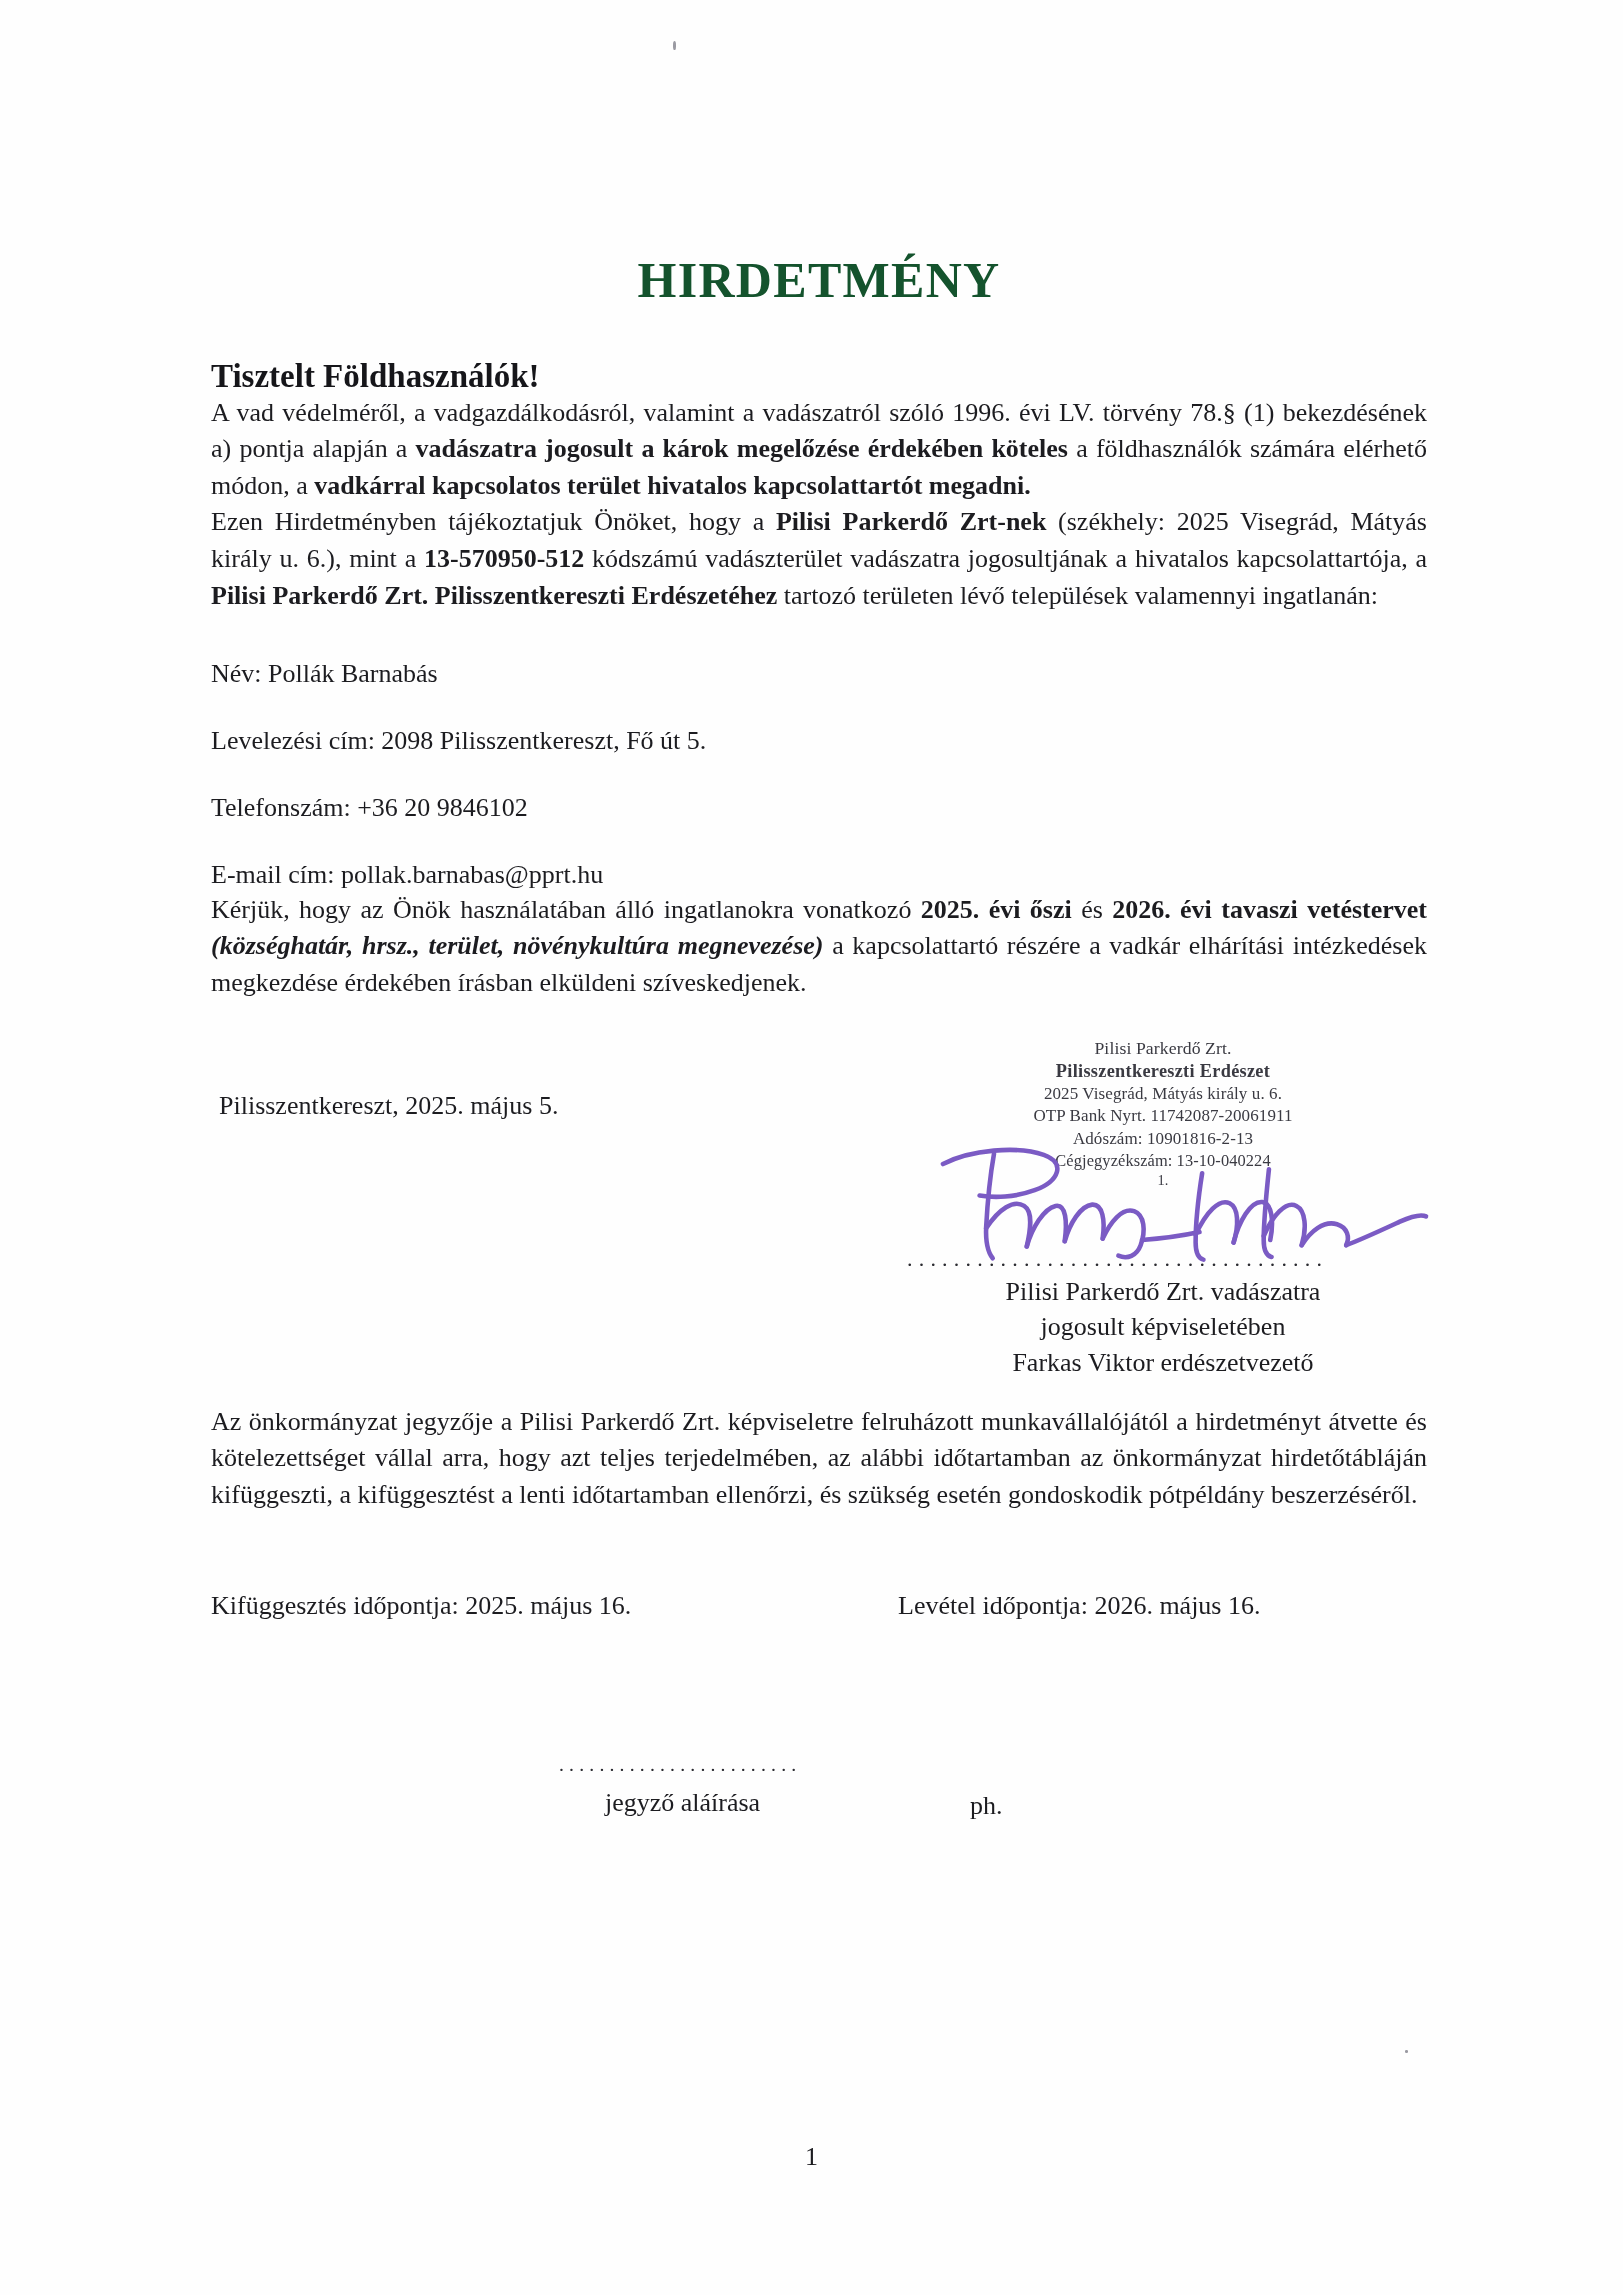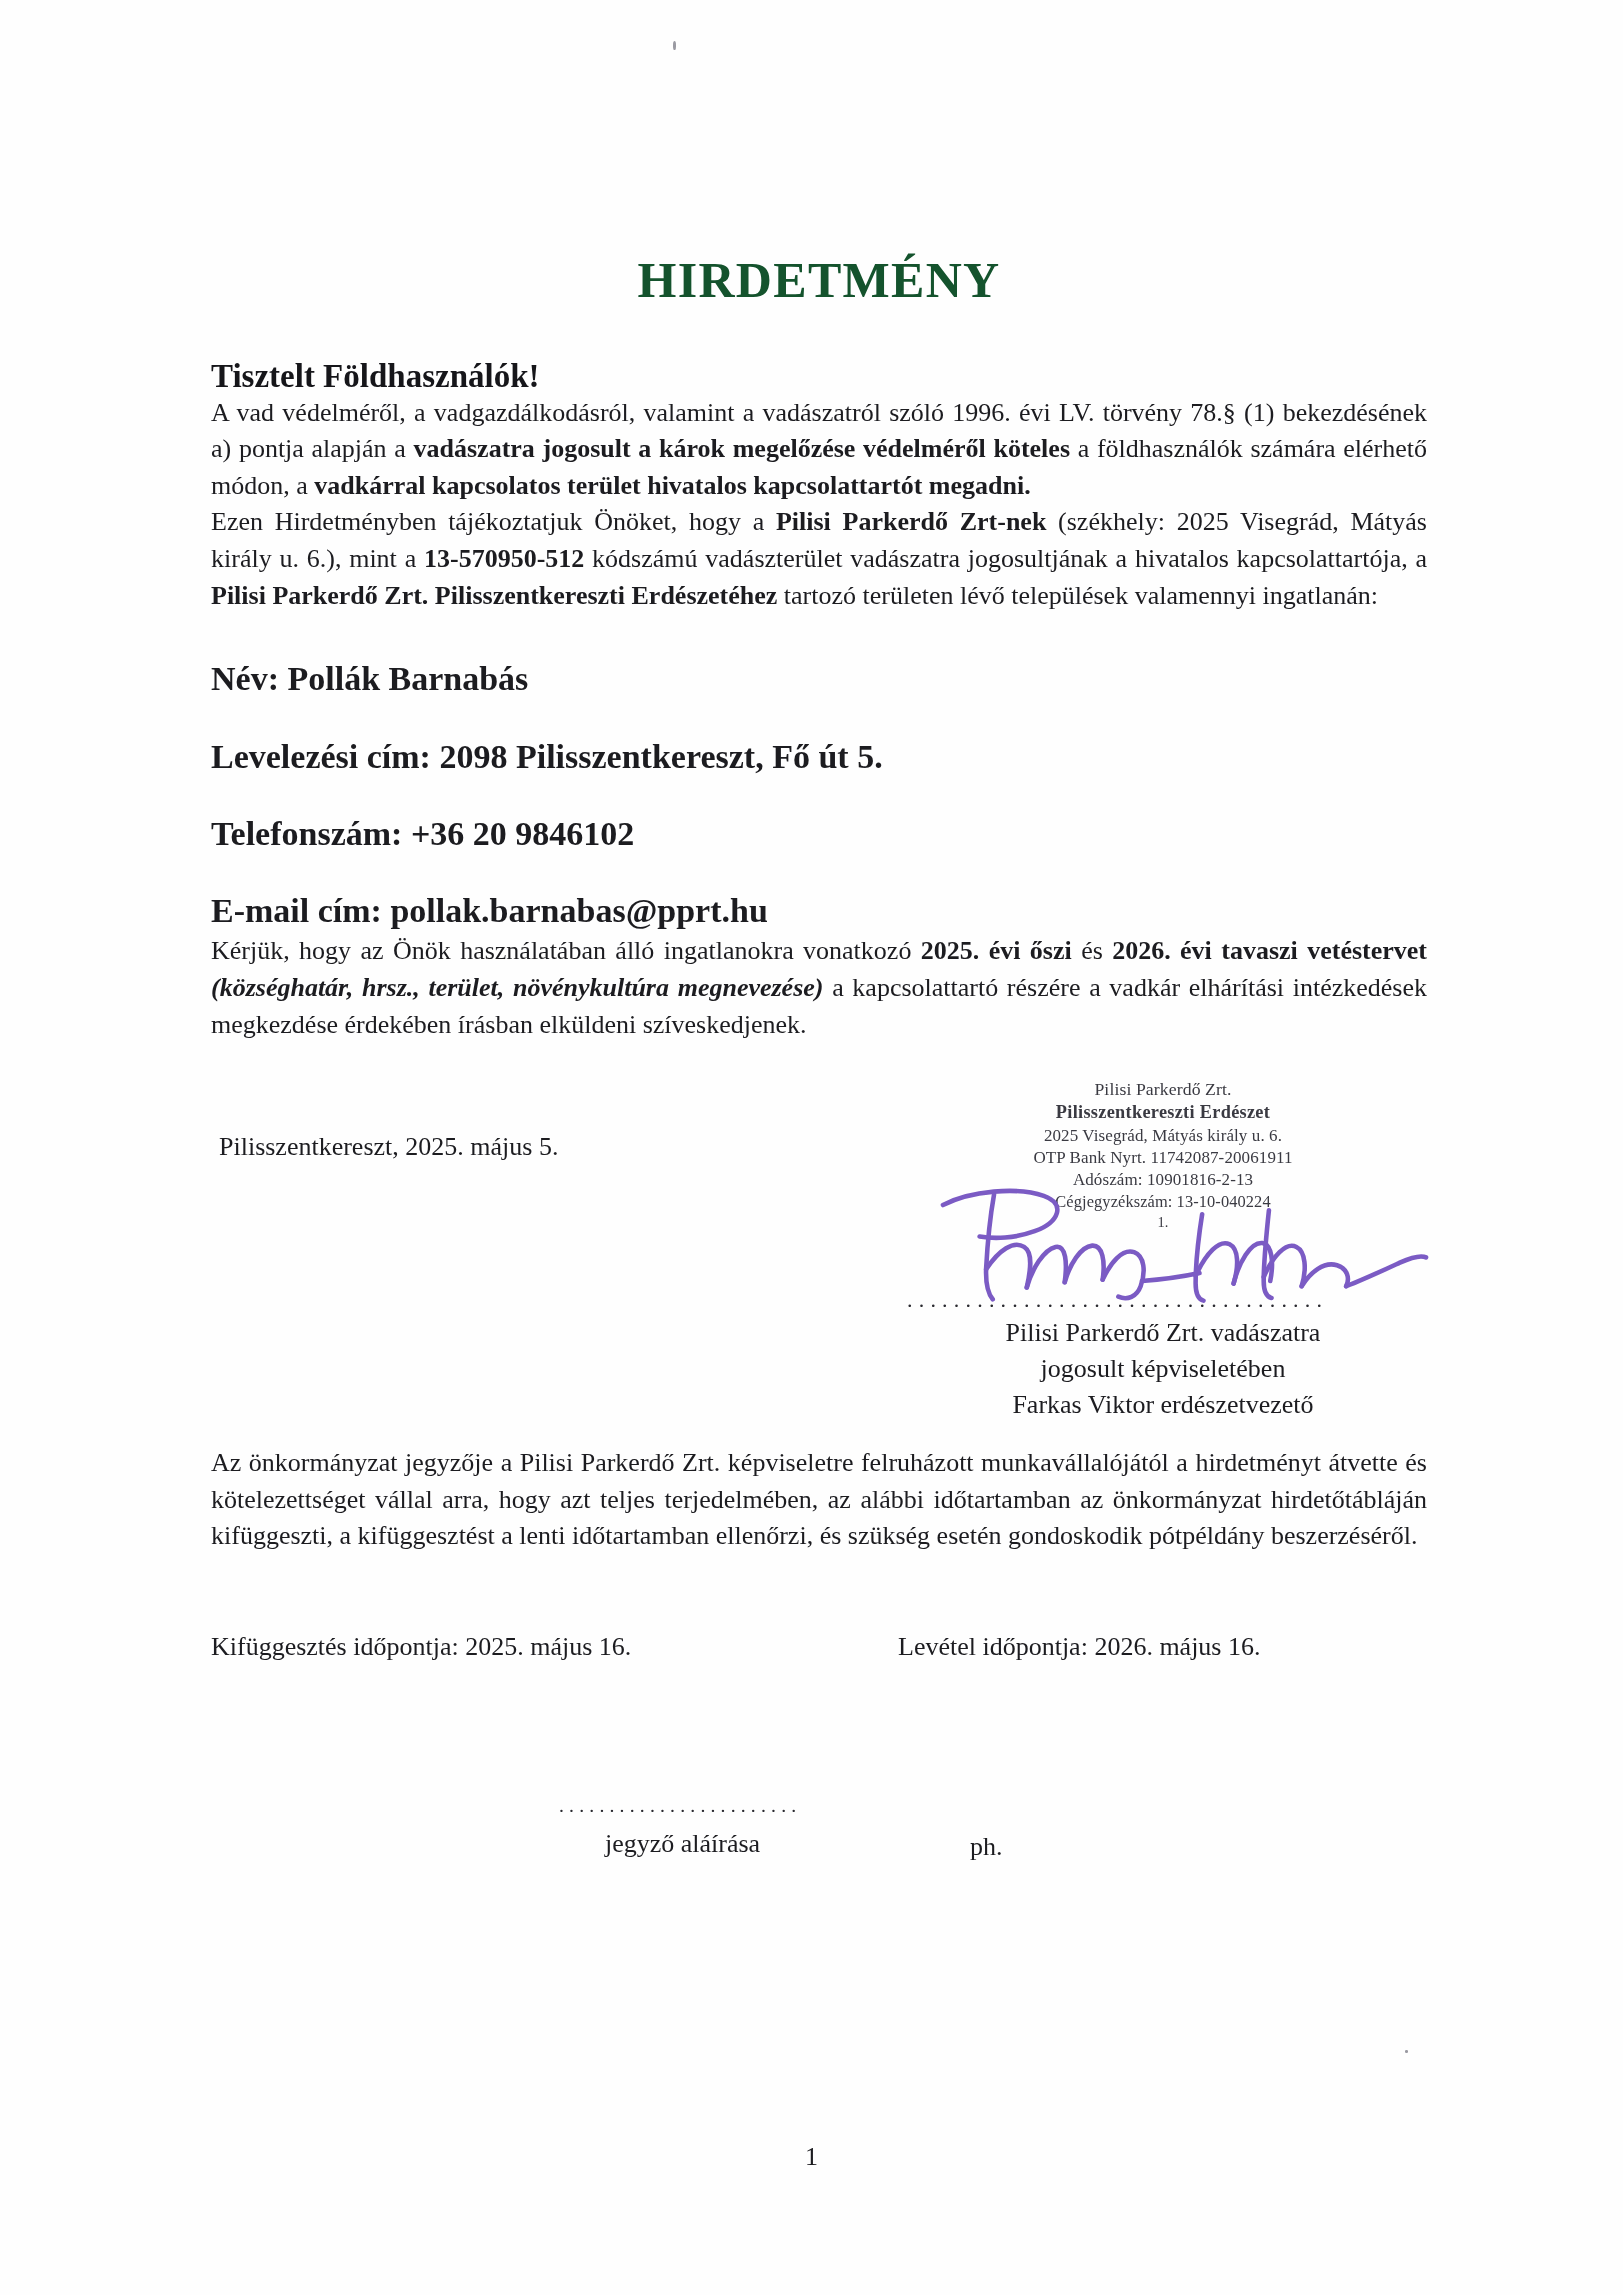--- a/index.html
+++ b/index.html
@@ -57,22 +57,22 @@
   .gap-lg { margin-top: 41px; }
   .gap-md { margin-top: 31px; }
   .gap-xl { margin-top: 63px; }
   .gap-xxl { margin-top: 86px; }
 
   b, .b { font-weight: 700; }
   .bi { font-weight: 700; font-style: italic; }
 
   
   .contact-line {
-    font-size: 34px;
-    font-weight: 700;
+    font-size: 26px;
+    font-weight: 400;
     line-height: 1.3;
     margin-top: 33px;
   }
   .contact-line.first { margin-top: 43px; }
 
   
   .sig-zone {
     position: relative;
     height: 367px;
     margin-top: 35px;
@@ -200,21 +200,21 @@
 <div class="page">
 
   <div class="speck" style="left:673px; top:41px; width:3.3px; height:8.5px;"></div>
   <div class="speck" style="left:1405px; top:2050px; width:2.6px; height:2.6px;"></div>
 
   <div class="content">
 
     <div class="doc-title">HIRDETMÉNY</div>
     <div class="doc-subtitle">Tisztelt Földhasználók!</div>
 
-    <p class="body gap-lg"><span>A vad védelméről, a vadgazdálkodásról, valamint a vadászatról szóló 1996. évi LV. törvény 78.§ (1) bekezdésének a) pontja alapján a </span><b>vadászatra jogosult a károk megelőzése védelméről köteles</b><span> a földhasználók számára elérhető módon, a </span><b>vadkárral kapcsolatos terület hivatalos kapcsolattartót megadni.</b></p>
+    <p class="body gap-lg"><span>A vad védelméről, a vadgazdálkodásról, valamint a vadászatról szóló 1996. évi LV. törvény 78.§ (1) bekezdésének a) pontja alapján a </span><b>vadászatra jogosult a károk megelőzése érdekében köteles</b><span> a földhasználók számára elérhető módon, a </span><b>vadkárral kapcsolatos terület hivatalos kapcsolattartót megadni.</b></p>
 
     <p class="body gap-md"><span>Ezen Hirdetményben tájékoztatjuk Önöket, hogy a </span><b>Pilisi Parkerdő Zrt-nek</b><span> (székhely: 2025 Visegrád, Mátyás király u. 6.), mint a </span><b>13-570950-512</b><span> kódszámú vadászterület vadászatra jogosultjának a hivatalos kapcsolattartója, a </span><b>Pilisi Parkerdő Zrt. Pilisszentkereszti Erdészetéhez</b><span> tartozó területen lévő települések valamennyi ingatlanán:</span></p>
 
     <div class="contact-line first">Név: Pollák Barnabás</div>
     <div class="contact-line">Levelezési cím: 2098 Pilisszentkereszt, Fő út 5.</div>
     <div class="contact-line">Telefonszám: +36 20 9846102</div>
     <div class="contact-line">E-mail cím: pollak.barnabas@pprt.hu</div>
 
     <p class="body gap-xl"><span>Kérjük, hogy az Önök használatában álló ingatlanokra vonatkozó </span><b>2025. évi őszi</b><span> és </span><b>2026. évi tavaszi vetéstervet </b><i class="bi">(községhatár, hrsz., terület, növénykultúra megnevezése)</i><span> a kapcsolattartó részére a vadkár elhárítási intézkedések megkezdése érdekében írásban elküldeni szíveskedjenek.</span></p>
 

